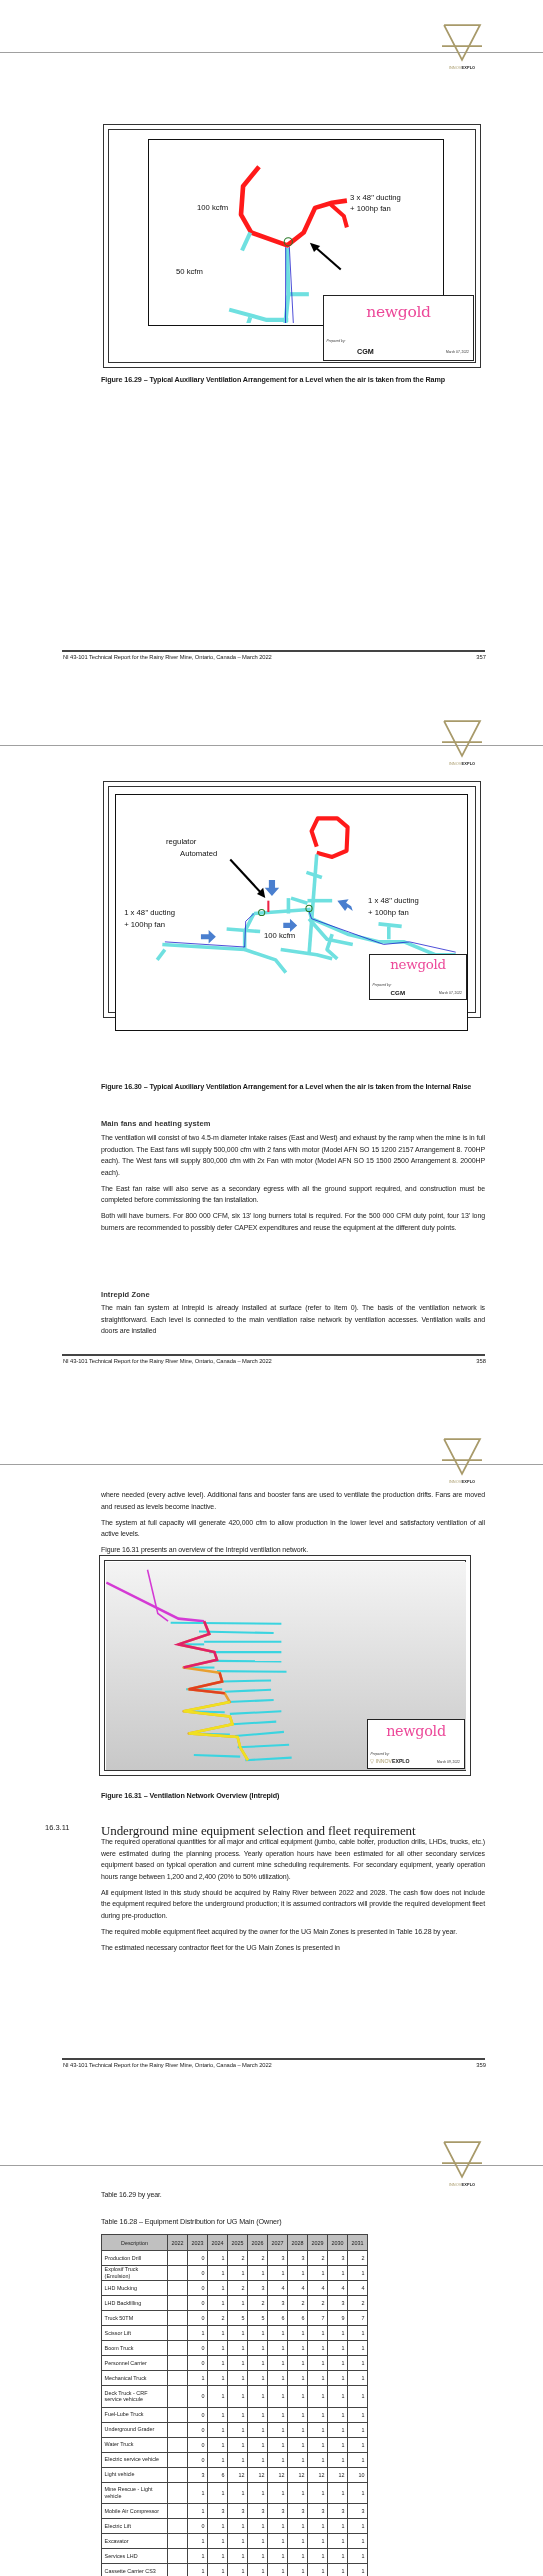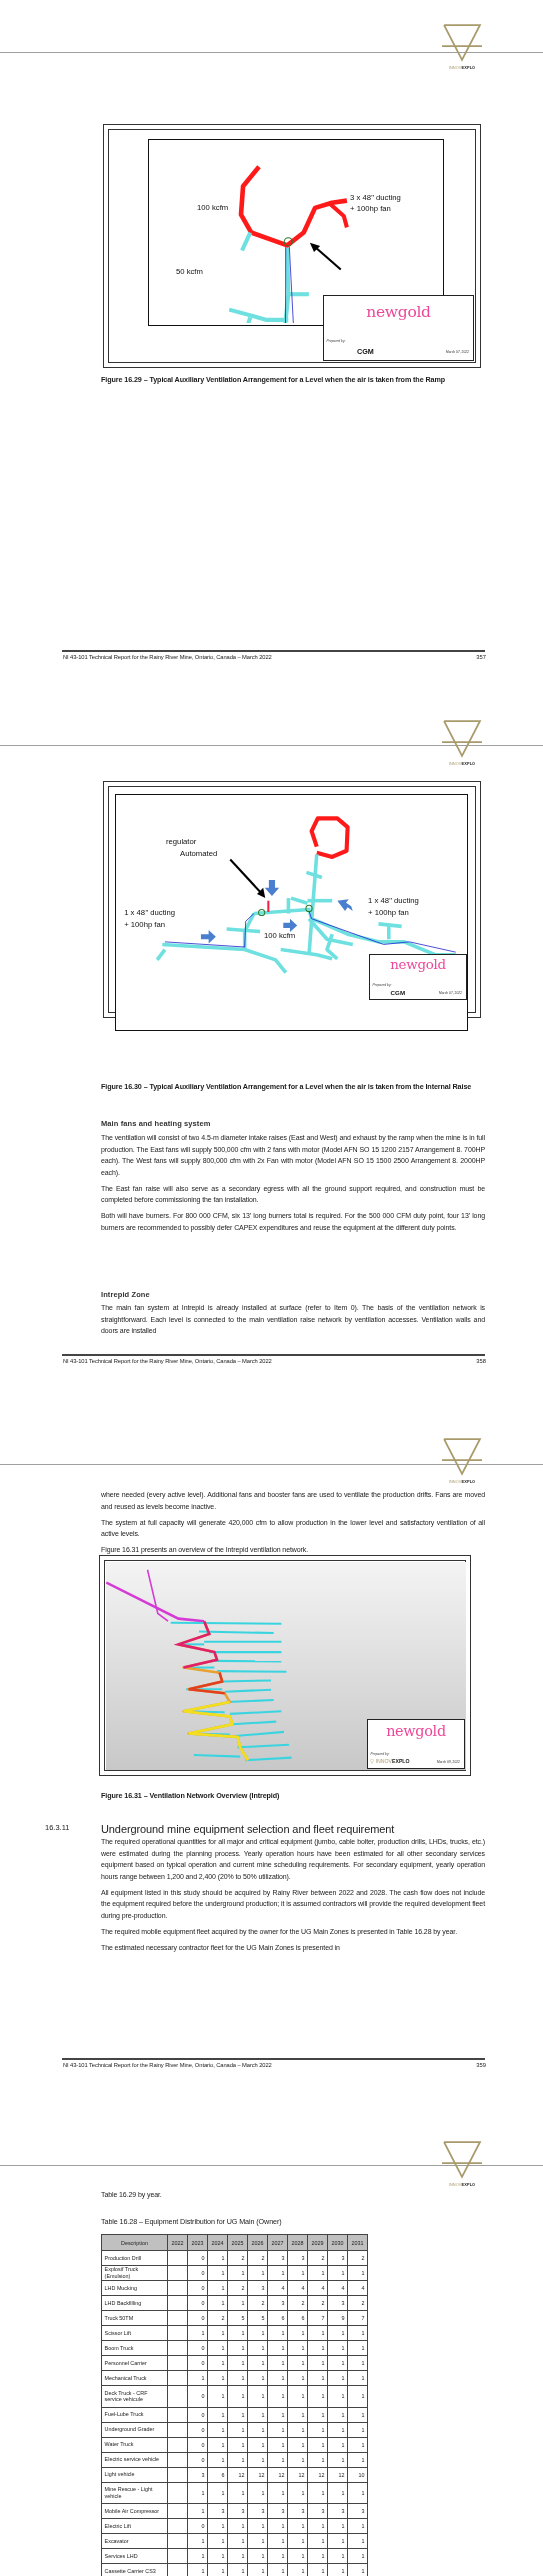--- a/index.html
+++ b/index.html
@@ -28,21 +28,21 @@
   .diagram-box { position: absolute; border: 1.5px solid #111; background: #fff; }
   .titleblock { position: absolute; border: 0.6px solid #222; background: #fff; }
   .tb-newgold { position: absolute; left: 0; right: 0; text-align: center; font-family: "DejaVu Serif", serif; font-size: 15.5px; color: #ec4899; letter-spacing: -0.3px; }
   .tb-prepared { position: absolute; left: 2.6px; font-size: 3.3px; font-style: italic; color: #333; }
   .tb-cgm { position: absolute; font-weight: bold; font-size: 7.2px; color: #111; }
   .tb-date { position: absolute; right: 4.1px; font-size: 3.3px; color: #333; }
   .diag-label { position: absolute; font-size: 7.7px; color: #111; line-height: 11.3px; white-space: nowrap; }
 
   
   .sec-num { position: absolute; left: 45px; font-size: 7.5px; color: #222; }
-  .sec-title { position: absolute; left: 101px; font-size: 11px; color: #222; letter-spacing: -0.1px; }
+  .sec-title { position: absolute; left: 101px; font-size: 13px; color: #222; letter-spacing: -0.1px; font-family: Liberation Serif, serif; }
 
   
   .tbl-caption { position: absolute; left: 101px; font-size: 7.2px; color: #222; letter-spacing: -0.1px; }
   table.equip { position: absolute; left: 101px; top: 2235px; border-collapse: collapse; font-size: 5.4px; color: #222; border: 0.8px solid #555; }
   table.equip th, table.equip td { border: 0.5px solid #444; padding: 0 2.6px; height: 15px; }
   table.equip th { background: #c0c0c0; font-weight: normal; text-align: center; height: 16px; }
   table.equip td.desc { width: 66px; text-align: left; line-height: 6.7px; }
   table.equip td.num { width: 20px; text-align: right; }
   table.equip th.yr { width: 20px; }
   table.equip tr.tall td { height: 21.6px; }

